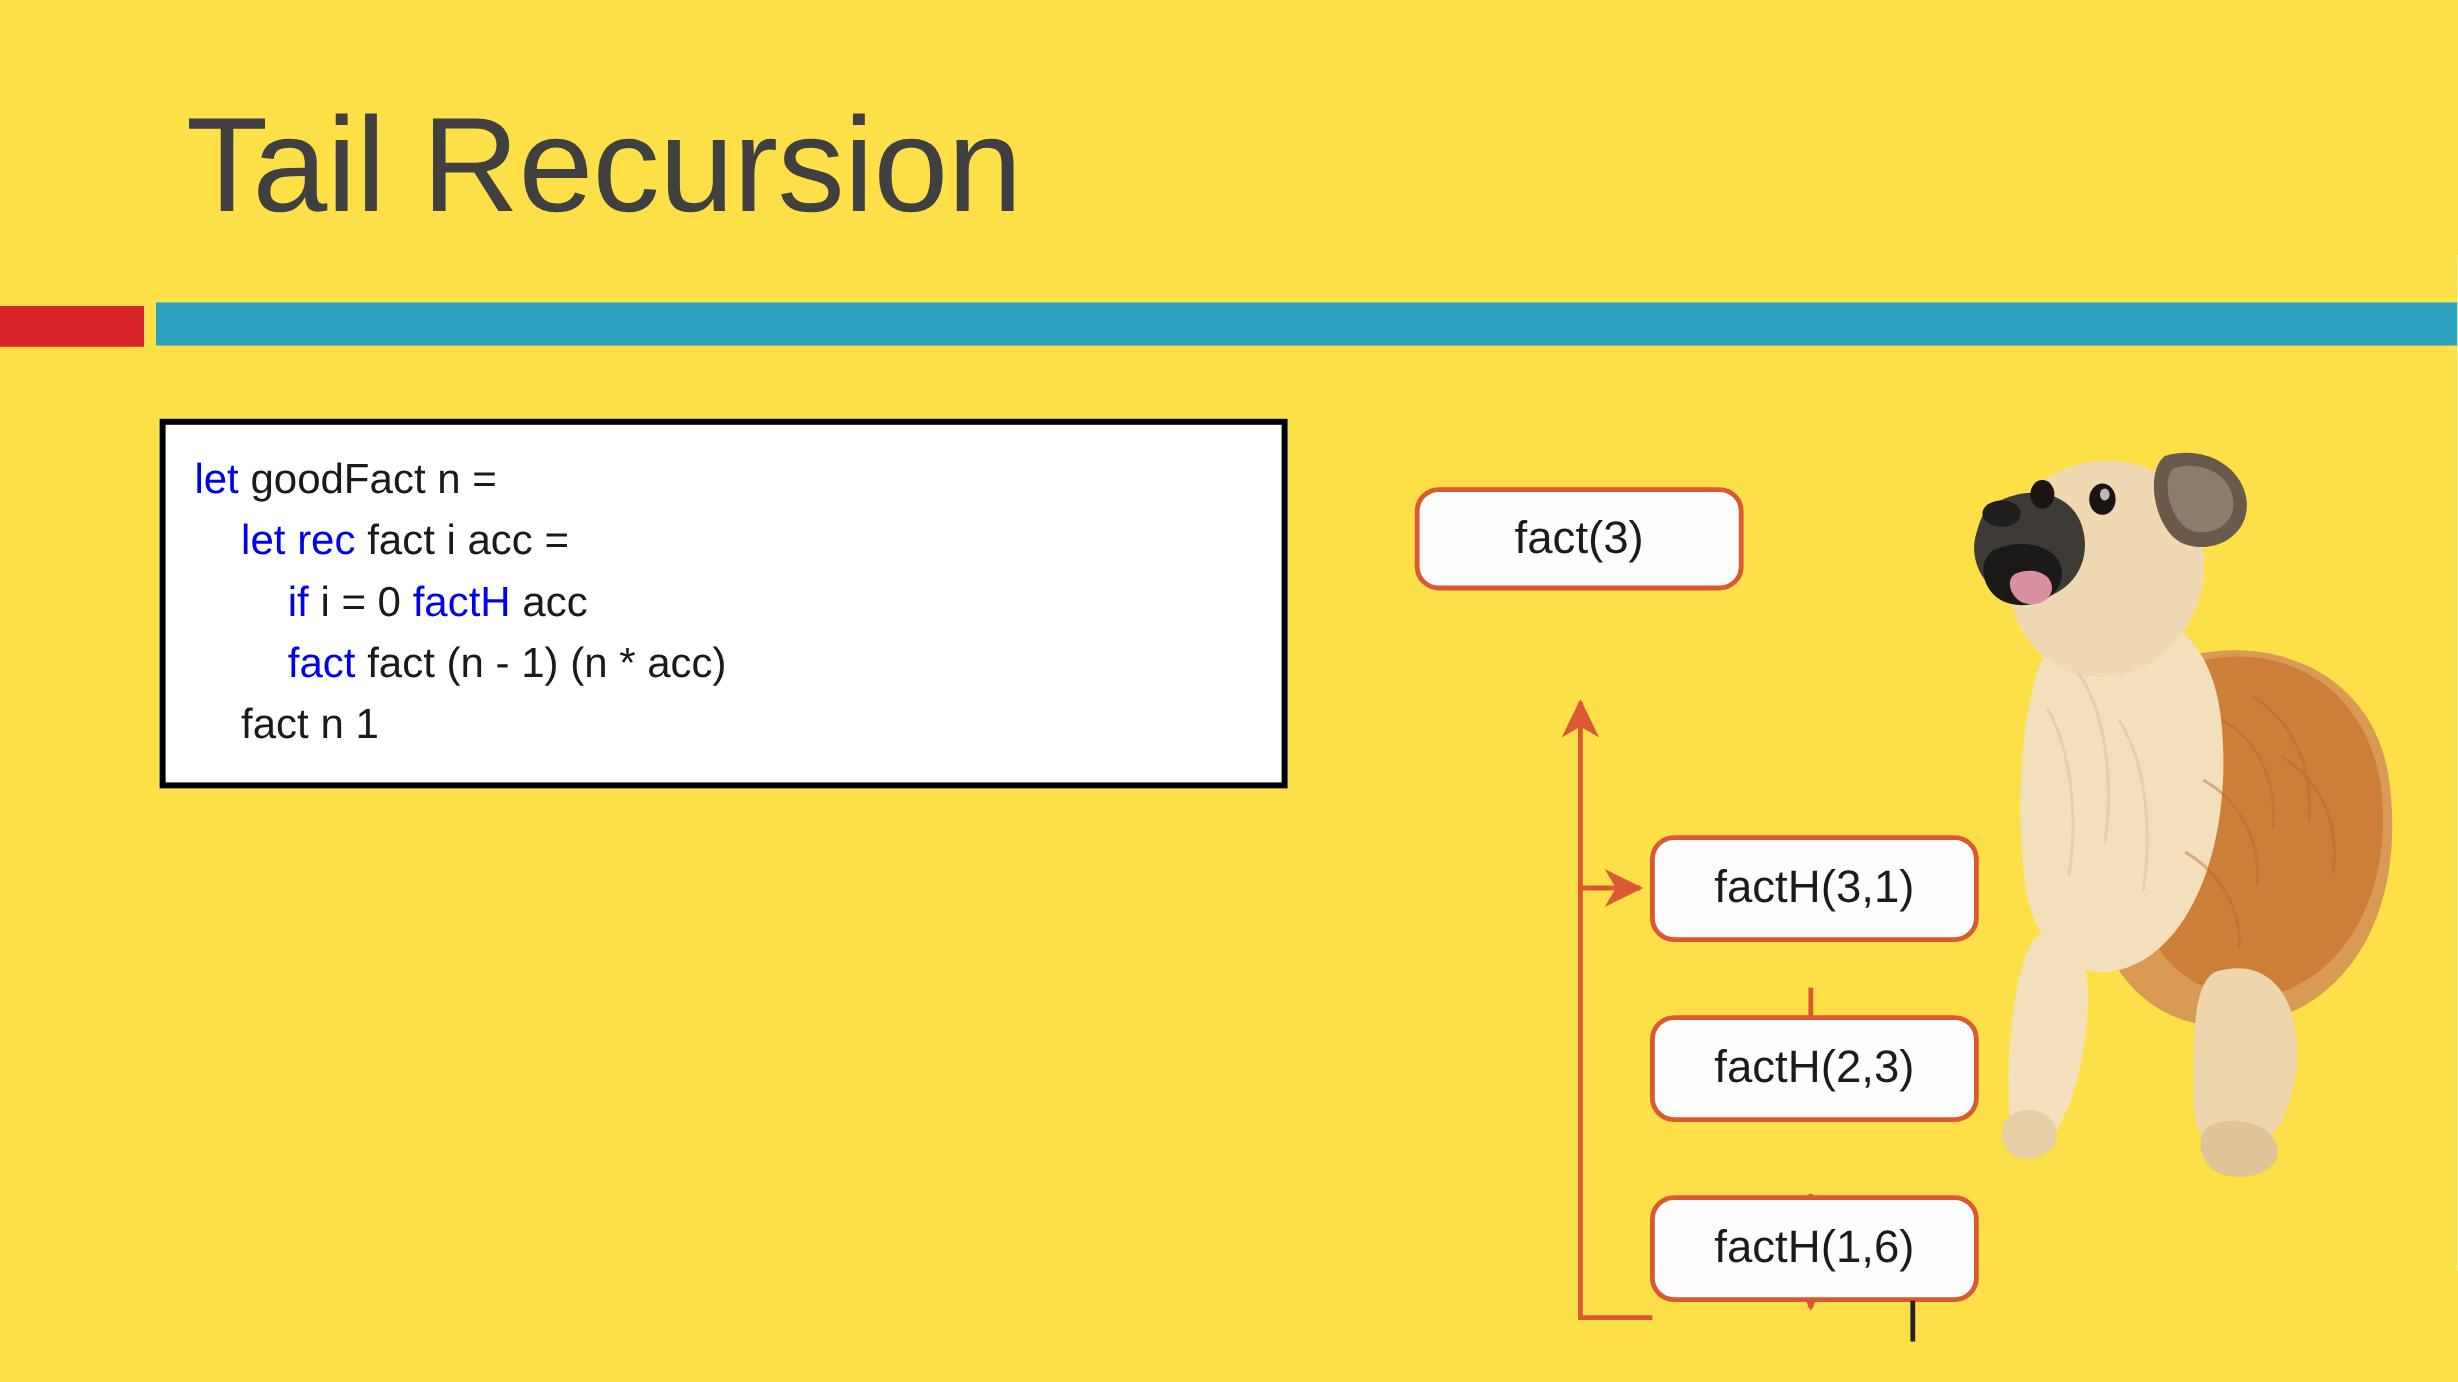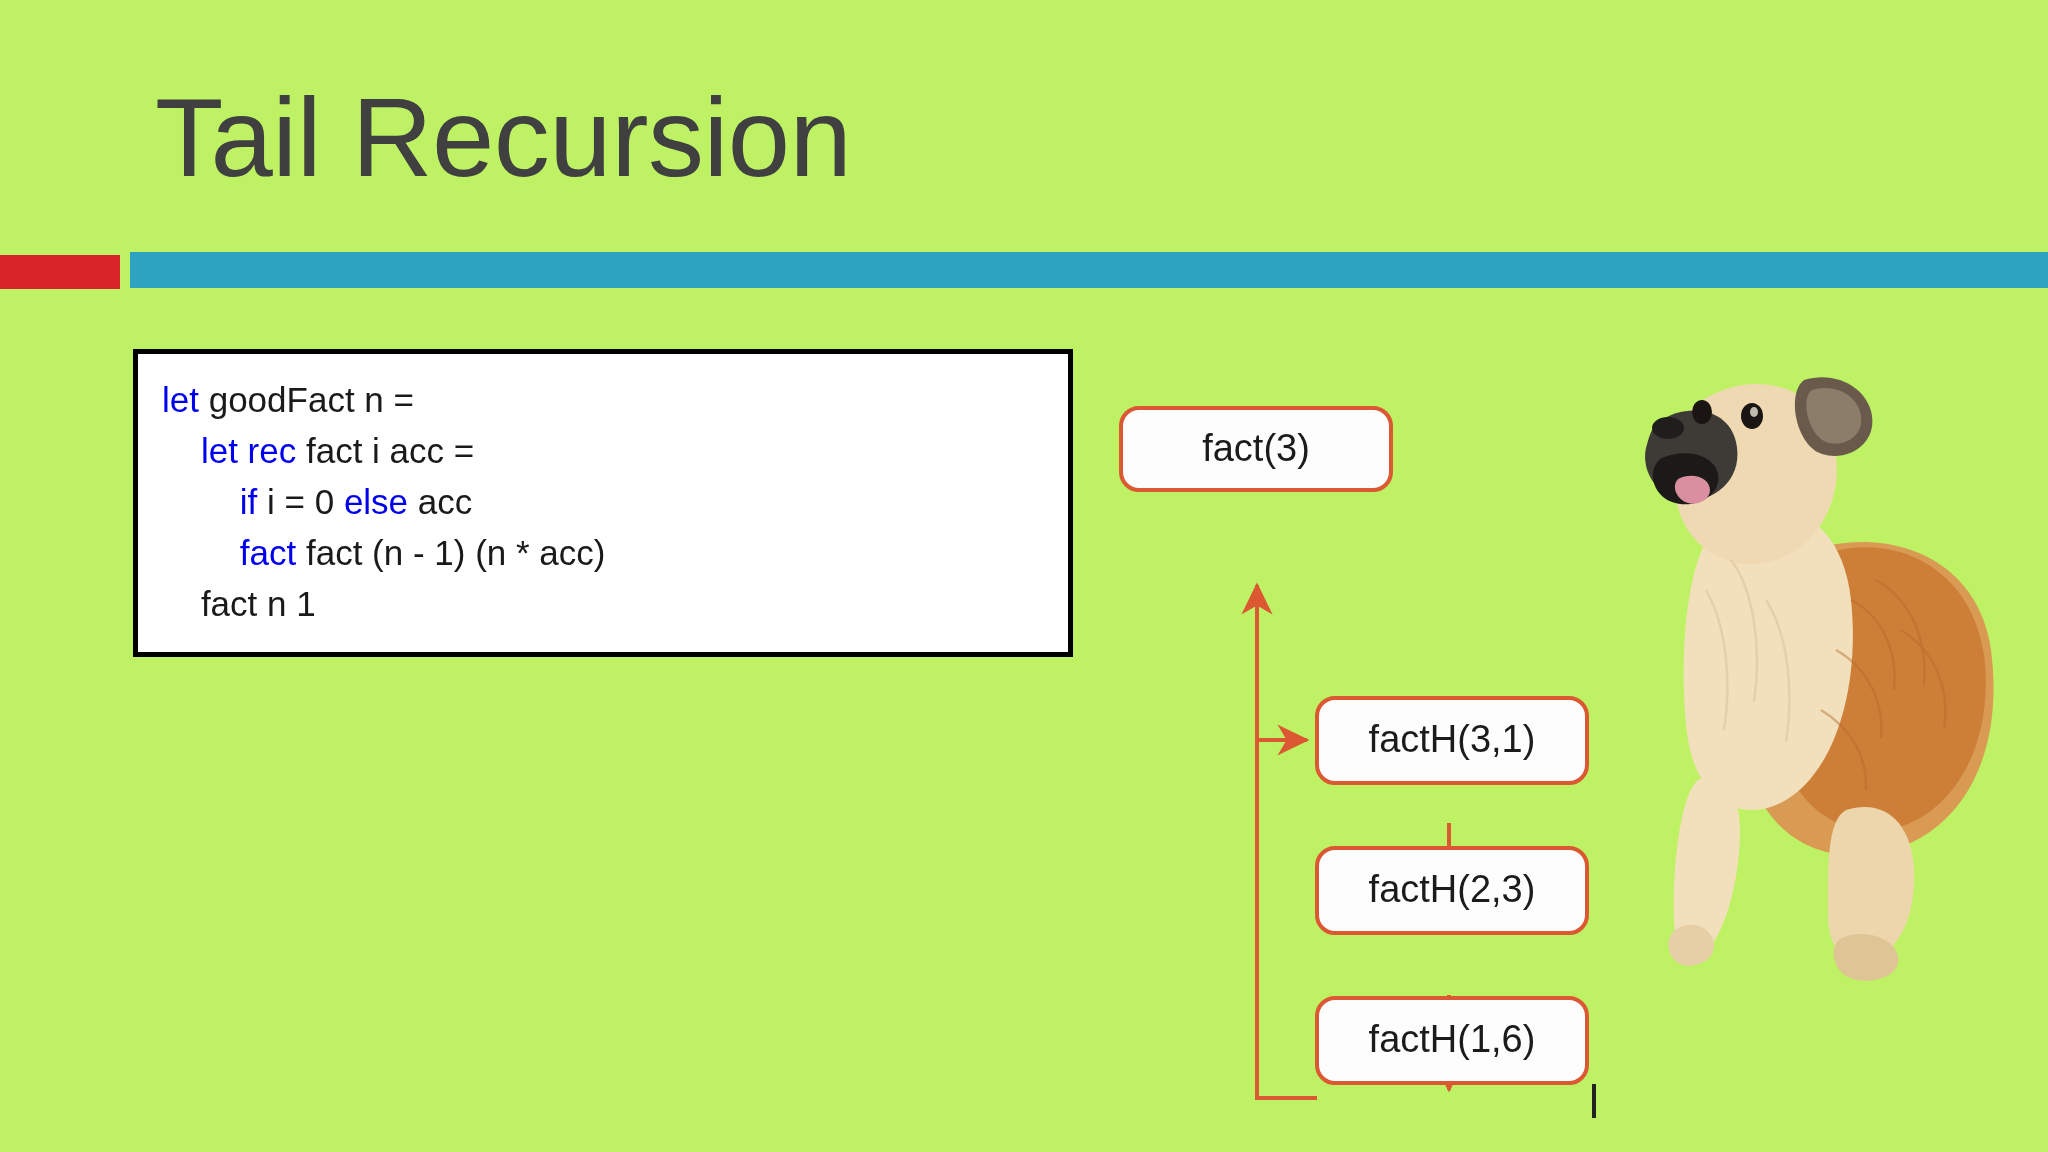--- a/index.html
+++ b/index.html
@@ -4,21 +4,21 @@
 <style>
   html, body {
     margin: 0;
     padding: 0;
     background: #ffffff;
   }
   #slide {
     position: relative;
     width: 2048px;
     height: 1152px;
-    background: #bef264;
+    background: #fde047;
     overflow: hidden;
     font-family: "Liberation Sans", sans-serif;
   }
 
   
   #slide-title {
     position: absolute;
     left: 155px;
     top: 82px;
     font-family: "Liberation Sans", sans-serif;
@@ -69,21 +69,21 @@
     line-height: 51px;
     color: #1a1a1a;
     white-space: pre;
     tab-size: 4;
   }
   #code-text .kw { color: #0000EE; }
 
   
   #diagram {
     position: absolute;
-    left: 1084px;
+    left: 1144px;
     top: 340px;
     width: 560px;
     height: 800px;
   }
   #diagram svg {
     display: block;
     width: 560px;
     height: 800px;
   }
   .node-box {
@@ -131,21 +131,21 @@
 <div id="slide">
 
   <div id="slide-title">Tail Recursion</div>
 
   <div id="accent-red"></div>
   <div id="accent-teal"></div>
 
   <div id="code-box">
     <pre id="code-text"><span class="kw">let</span> goodFact n =
     <span class="kw">let</span> <span class="kw">rec</span> fact i acc =
-        <span class="kw">if</span> i = 0 <span class="kw">else</span> acc
+        <span class="kw">if</span> i = 0 <span class="kw">factH</span> acc
         <span class="kw">fact</span> fact (n - 1) (n * acc)
     fact n 1</pre>
   </div>
 
   <div id="diagram">
     <svg viewBox="0 0 560 800" xmlns="http://www.w3.org/2000/svg">
       <defs>
         <marker id="ah" markerWidth="9" markerHeight="9" refX="7.4" refY="4.5" orient="auto" markerUnits="strokeWidth">
           <path class="edge-head" d="M0,0.6 L8,4.5 L0,8.4 L2.3,4.5 Z"></path>
         </marker>

